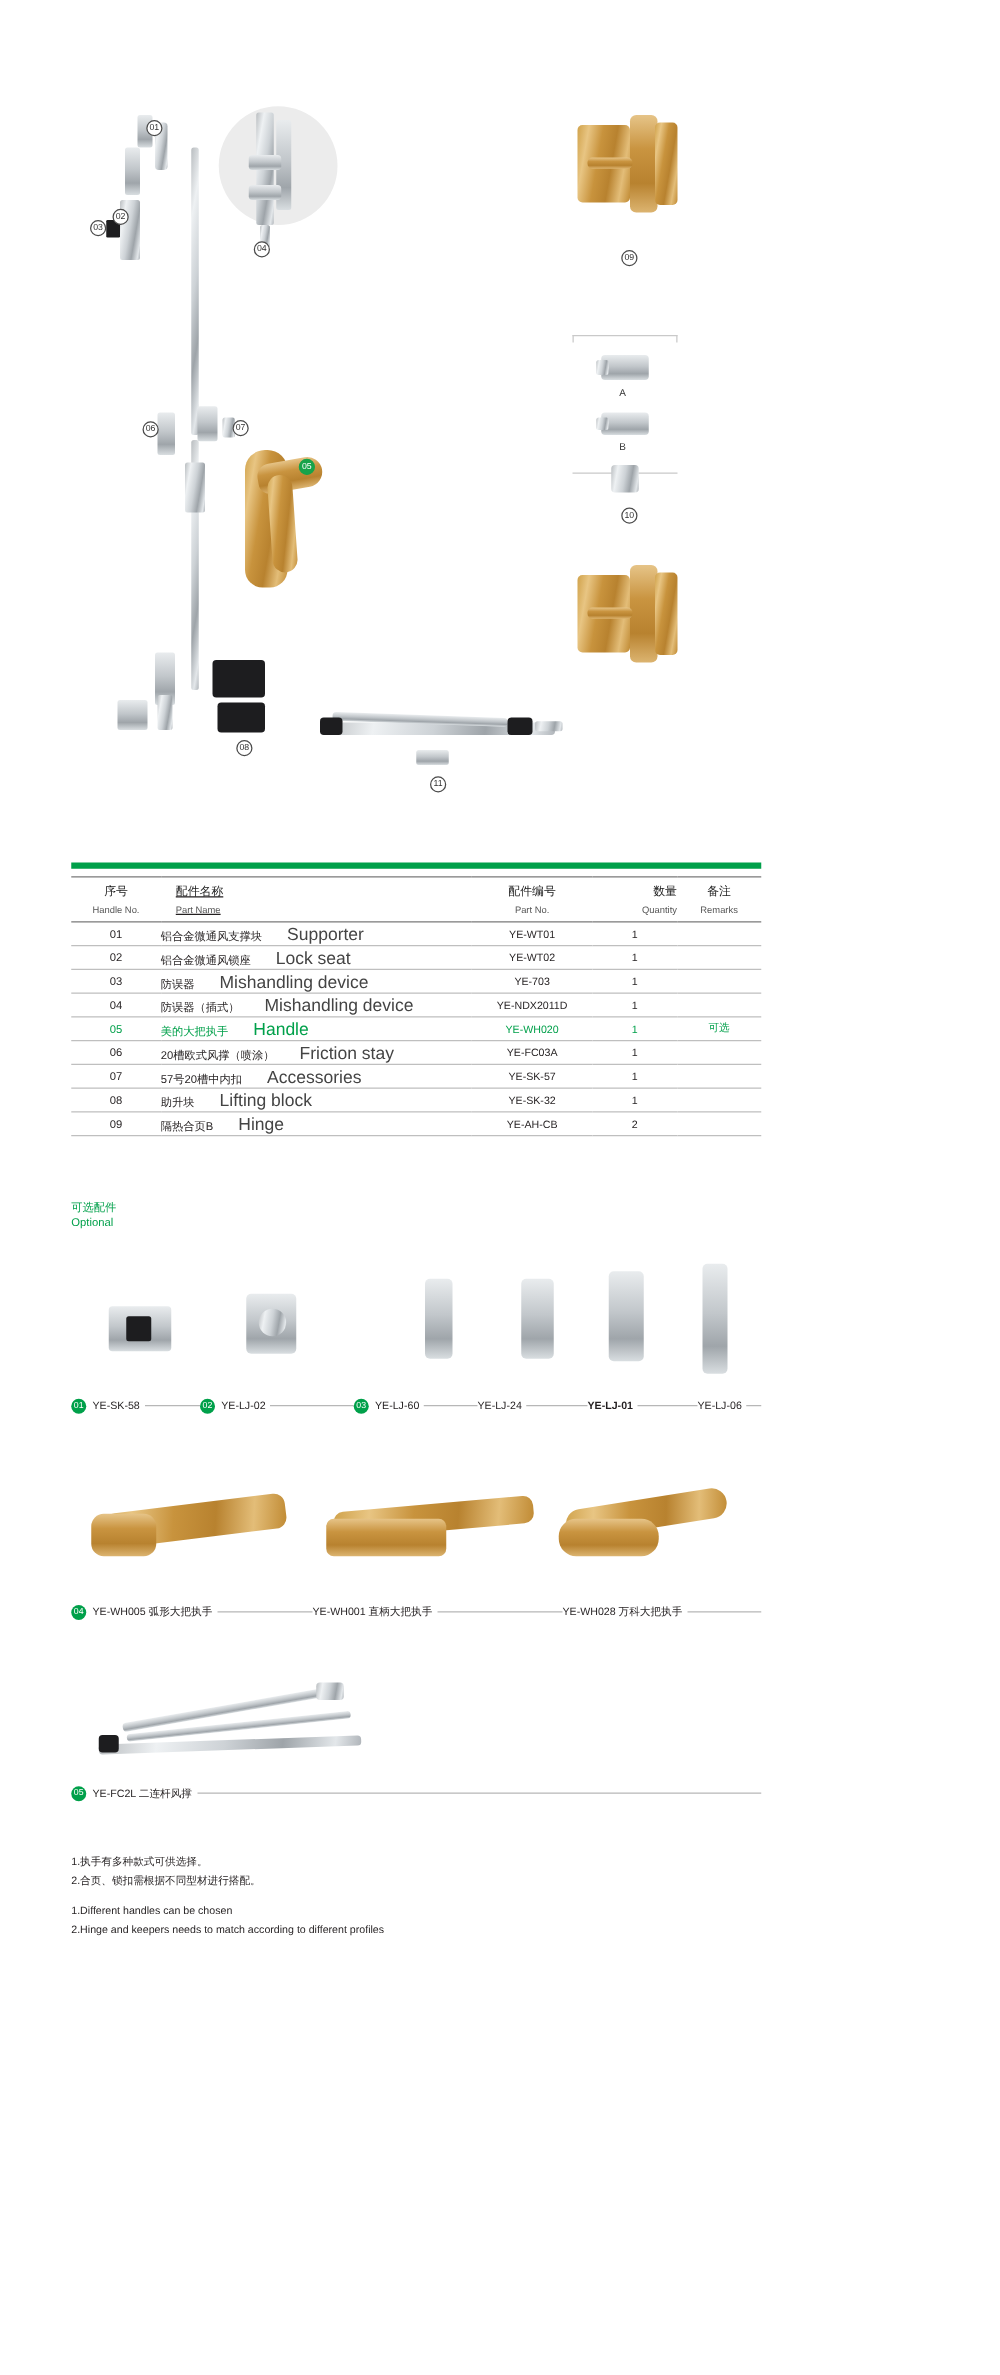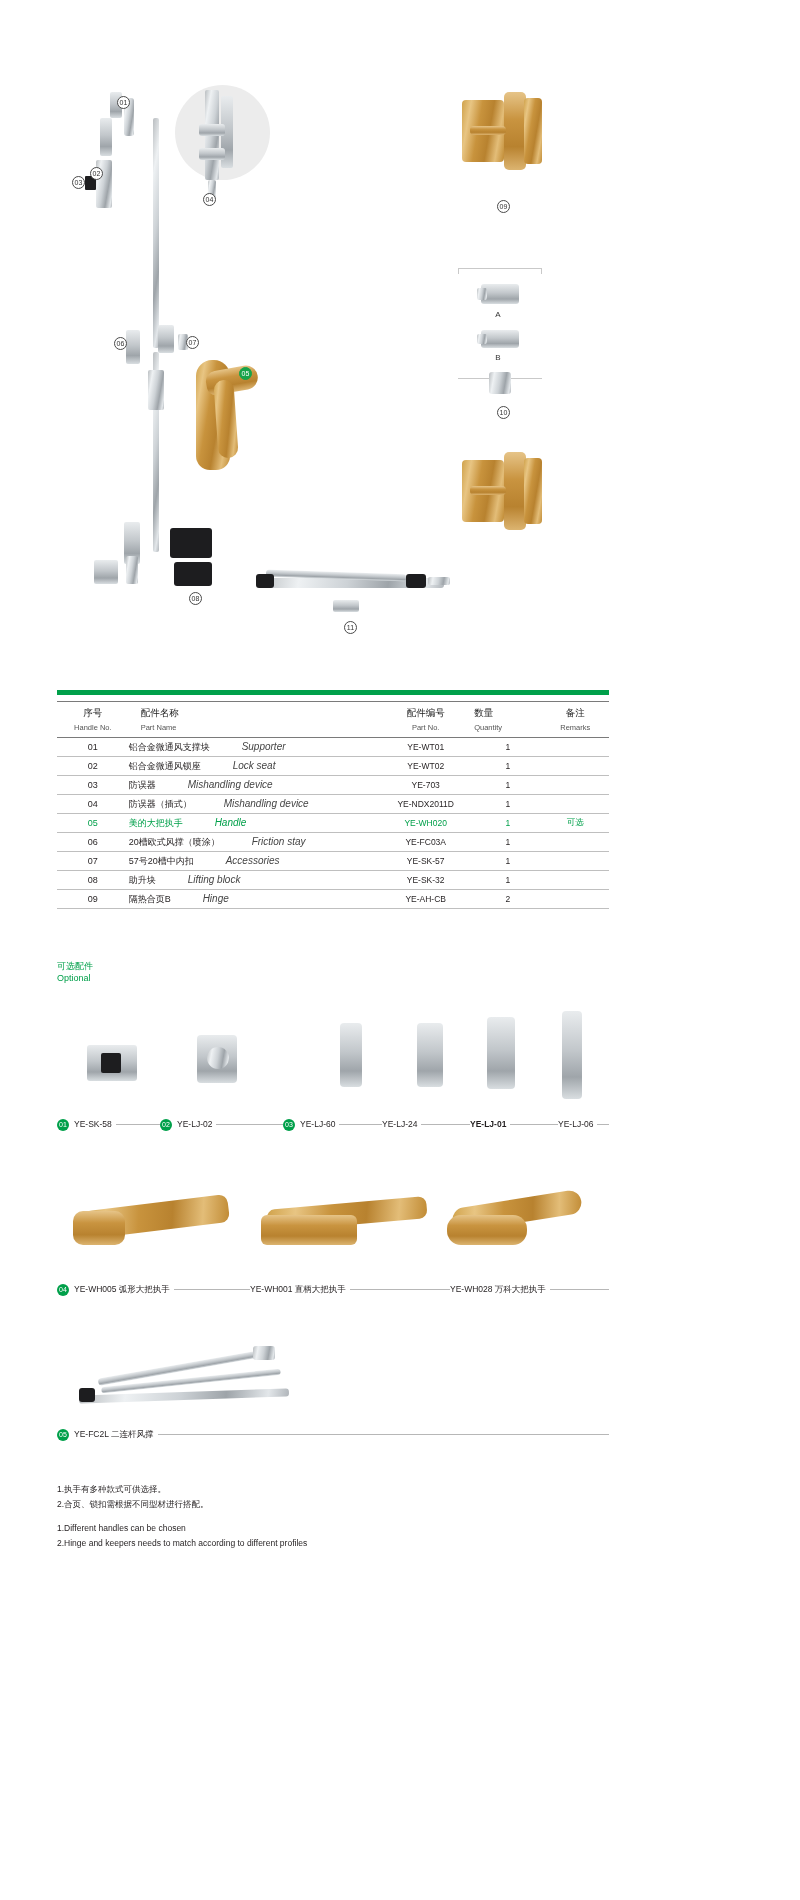--- a/index.html
+++ b/index.html
@@ -103,29 +103,29 @@
   table.hw thead th {
     border-top: 1px solid #7a7a7a;
     border-bottom: 1px solid #7a7a7a;
     height: 36px;
     vertical-align: middle;
     font-weight: normal;
   }
   .th-cn { display: block; font-size: 9.5px; color: #1a1a1a; }
   .th-en { display: block; font-size: 7.5px; color: #555; margin-top: 3px; }
   .col-sn  { width: 68px; text-align: center; margin-top: 12px; }
-  .col-nm  { width: 236px; text-align: left; padding-left: 12px !important; }
+  .col-nm  { width: 236px; text-align: left; padding-left: 12px !important; text-decoration: underline; }
   .col-pn  { width: 92px; text-align: center; }
-  .col-qty { width: 64px; text-align: left; }
+  .col-qty { width: 64px; text-align: right; }
   .col-rm  { width: 64px; text-align: center; }
 
   table.hw tbody td { height: 19px; vertical-align: middle; }
   .cell-sn { text-align: center; font-size: 9px; }
   .cell-nm { padding-left: 12px; font-size: 9px; }
-  .cell-nm .en { color: #444; font-size: 10px; margin-left: 32px; font-style: italic; }
+  .cell-nm .en { color: #444; font-size: 14px; margin-left: 20px; }
   .cell-pn { text-align: center; font-size: 8.5px; }
   .cell-qty { text-align: center; font-size: 8.5px; }
   .cell-rm { text-align: center; font-size: 8.5px; }
   tr.highlight .cell-sn,
   tr.highlight .cell-nm,
   tr.highlight .cell-nm .en,
   tr.highlight .cell-pn,
   tr.highlight .cell-qty,
   tr.highlight .cell-rm { color: #00a04a; }
 

